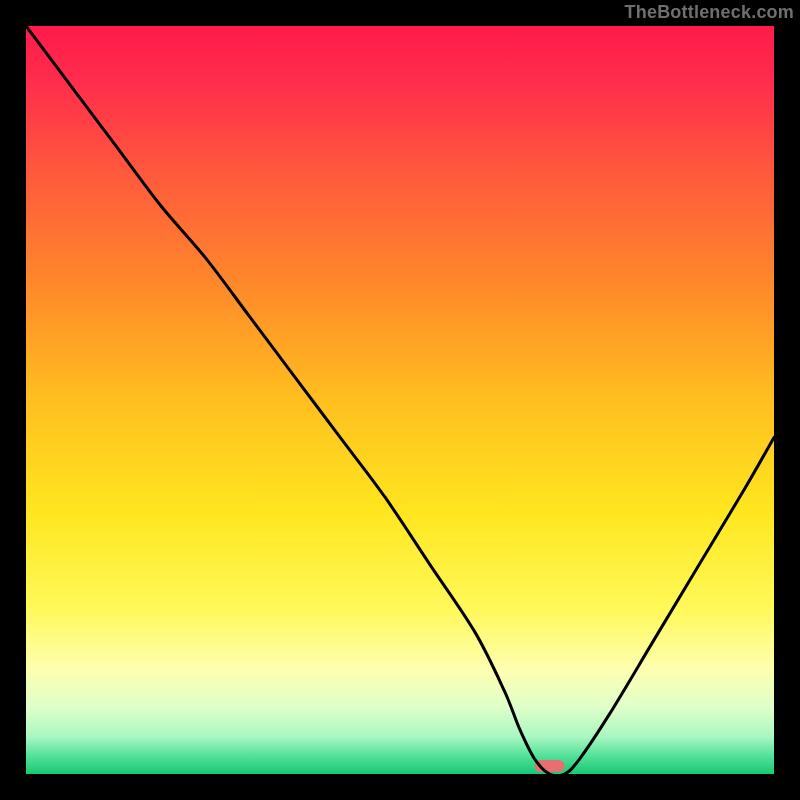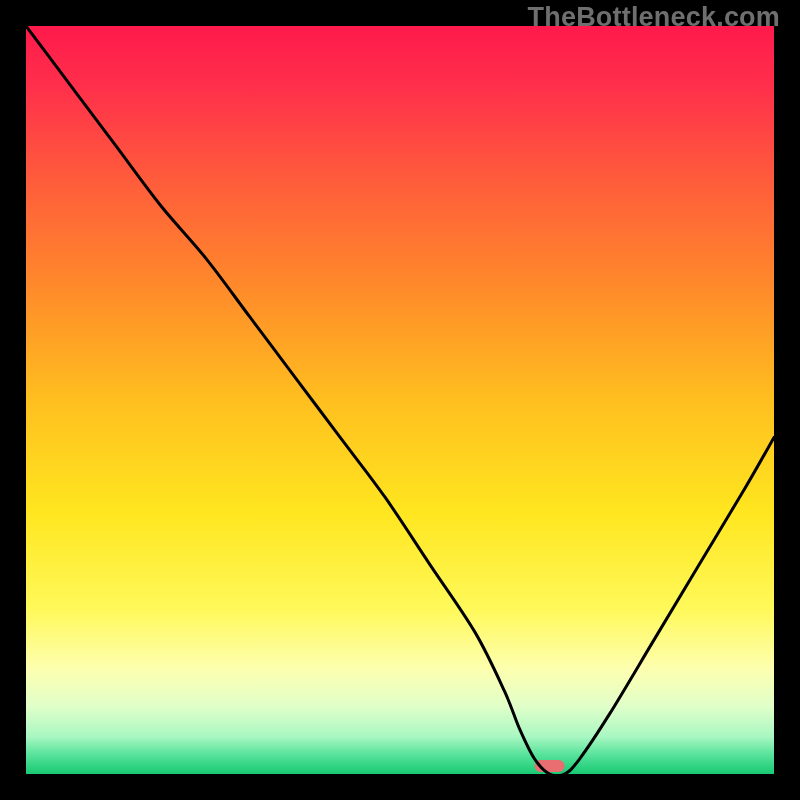--- a/index.html
+++ b/index.html
@@ -22,23 +22,23 @@
     position: absolute;
     left: 26px;
     top: 26px;
     width: 748px;
     height: 748px;
     overflow: hidden;
   }
   .watermark {
     position: absolute;
     top: 2px;
-    right: 20px;
+    right: 6px;
     font-family: Arial, Helvetica, sans-serif;
-    font-size: 27px;
+    font-size: 18px;
     font-weight: 600;
     color: #6f6f6f;
     letter-spacing: 0.2px;
     user-select: none;
   }
 </style>
 </head>
 <body>
 
 <div class="frame">

